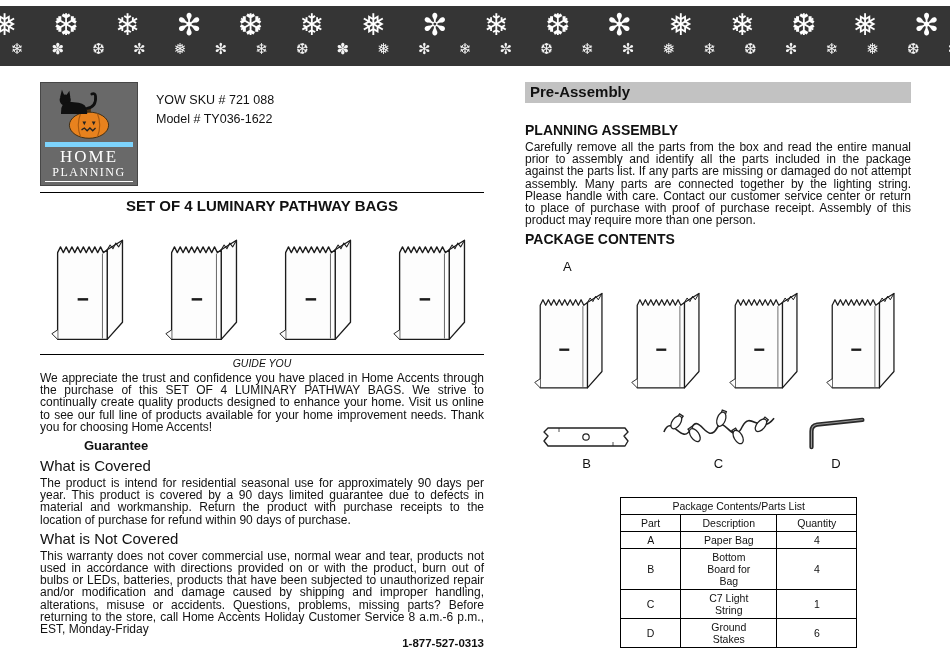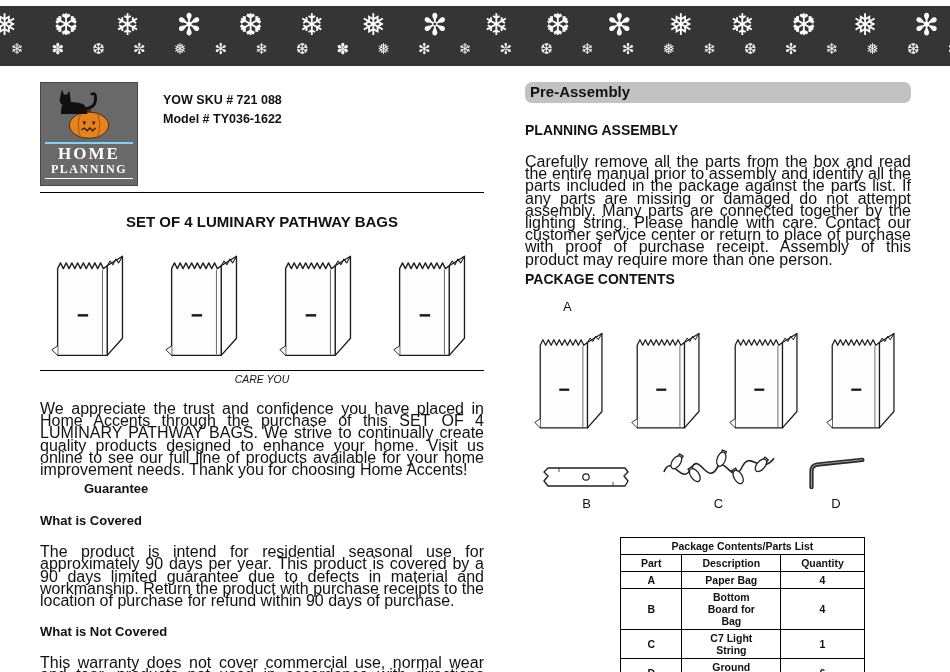--- a/index.html
+++ b/index.html
@@ -15,53 +15,53 @@
 
   
   .col-left  { position:absolute; left:40px;  top:82px; width:444px; }
   .col-right { position:absolute; left:525px; top:82px; width:386px; }
 
   
   .brand-row { display:flex; gap:18px; height:106px; }
   .logo { width:98px; height:104px; background:#696969; border:1px solid #474747; display:flex; flex-direction:column; align-items:center; flex:none; }
   .logo-art { width:86px; height:56px; margin-top:3px; }
   .logo-text { color:#fff; text-align:center; font-family:"Liberation Serif", serif; width:88px;
-               border-top:2px solid #7dd3fc; border-bottom:1px solid #fff; padding:1px 0 2px;font-weight:bold; }
+               border-top:5px solid #7dd3fc; border-bottom:1px solid #fff; padding:1px 0 2px; }
   .logo-word1 { font-size:17px; letter-spacing:2px; line-height:18px; }
   .logo-word2 { font-size:12px; letter-spacing:1.5px; line-height:13px; }
-  .sku-block { padding-top:9px; font-weight:bold; font-size:12.5px; line-height:19px;margin-left:7px; }
+  .sku-block { padding-top:9px; font-weight:normal; font-size:12.5px; line-height:19px; }
 
   .guide-title { text-align:center; font-size:21px; letter-spacing:.5px; margin-top:2px; }
   .title-rule { border-bottom:1.5px solid #000; margin-top:4px; }
-  .product-name { text-align:center; font-weight:bold; font-size:15px; margin-top:20px; }
+  .product-name { text-align:center; font-weight:bold; font-size:15px; margin-top:4px; }
 
   .bags-row { display:flex; justify-content:space-between; margin-top:10px; padding:0 8px; }
   .bag { width:86px; height:124px; }
   .right-bags { margin-top:4px; padding:0 4px; }
   .right-bags .bag { width:86px; height:118px; }
 
   .thanks-rule { border-top:1px solid #000; margin-top:6px; }
   .thanks-head { text-align:center; font-style:italic; font-size:10.5px; margin-top:2px; }
-  .body-text { font-size:16px; line-height:12.2px; text-align:justify; margin-top:18px; }
+  .body-text { font-size:12px; line-height:12.2px; text-align:justify; margin-top:3px; }
   .h-bold { font-size:13px; font-weight:bold; margin-top:5px;margin-left:44px; }
-  .h-med  { font-size:13px; margin-top:17px;font-weight:bold; }
+  .h-med  { font-size:15px; margin-top:4px; }
   .contact-phone, .contact-web { text-align:right; font-weight:bold; font-size:11.5px; margin-top:2px; }
 
   
-  .section-bar { background:#c2c2c2; font-weight:bold; font-size:15px; padding:1px 5px 3px;border-radius:7px; }
+  .section-bar { background:#c2c2c2; font-weight:bold; font-size:15px; padding:1px 5px 3px; }
   .h-caps { font-weight:bold; font-size:14px; margin-top:19px; }
   .pkg { margin-top:5px; }
   .part-a-label { font-size:13px; margin:12px 0 0 38px; }
 
   .parts-row { display:flex; justify-content:space-between; align-items:flex-end; margin-top:6px; padding:0 42px 0 14px; }
   .part { display:flex; flex-direction:column; align-items:center; }
   .part-label { font-size:13px; margin-top:2px; }
 
   .parts-table { border-collapse:collapse; margin:26px 0 0 95px; font-size:10.5px; }
-  .parts-table td, .parts-table th { border:1px solid #000; padding:2px 20px; text-align:center; font-weight:bold; vertical-align:middle; }
+  .parts-table td, .parts-table th { border:1px solid #000; padding:2px 20px; text-align:center; font-weight:normal; vertical-align:middle; }
   .parts-table .c-part { width:36px;text-align:right; }
   .parts-table .c-desc { width:96px; }
   .parts-table .c-qty  { width:48px; }
 
   .defs-holder { position:absolute; width:0; height:0; overflow:hidden; }
 </style>
 </head>
 <body>
 
 <div class="page">
@@ -116,21 +116,21 @@
         </svg>
       <svg class="bag" viewBox="0 0 90 130">
           <use href="#bagshape"></use>
         </svg>
       <svg class="bag" viewBox="0 0 90 130">
           <use href="#bagshape"></use>
         </svg>
     </div>
 
     <div class="thanks-rule"></div>
-    <div class="thanks-head">CARE YOU</div>
+    <div class="thanks-head">GUIDE YOU</div>
     <p class="body-text">We appreciate the trust and confidence you have placed in Home Accents through the purchase of this SET OF 4 LUMINARY PATHWAY BAGS. We strive to continually create quality products designed to enhance your home. Visit us online to see our full line of products available for your home improvement needs. Thank you for choosing Home Accents!</p>
 
     <div class="h-bold">Guarantee</div>
     <div class="h-med">What is Covered</div>
     <p class="body-text">The product is intend for residential seasonal use for approximately 90 days per year. This product is covered by a 90 days limited guarantee due to defects in material and workmanship. Return the product with purchase receipts to the location of purchase for refund within 90 days of purchase.</p>
     <div class="h-med">What is Not Covered</div>
     <p class="body-text">This warranty does not cover commercial use, normal wear and tear, products not used in accordance with directions provided on or with the product, burn out of bulbs or LEDs, batteries, products that have been subjected to unauthorized repair and/or modification and damage caused by shipping and improper handling, alterations, misuse or accidents. Questions, problems, missing parts? Before returning to the store, call Home Accents Holiday Customer Service 8 a.m.-6 p.m., EST, Monday-Friday</p>
 
     <div class="contact-phone">1-877-527-0313</div>
   </div>

